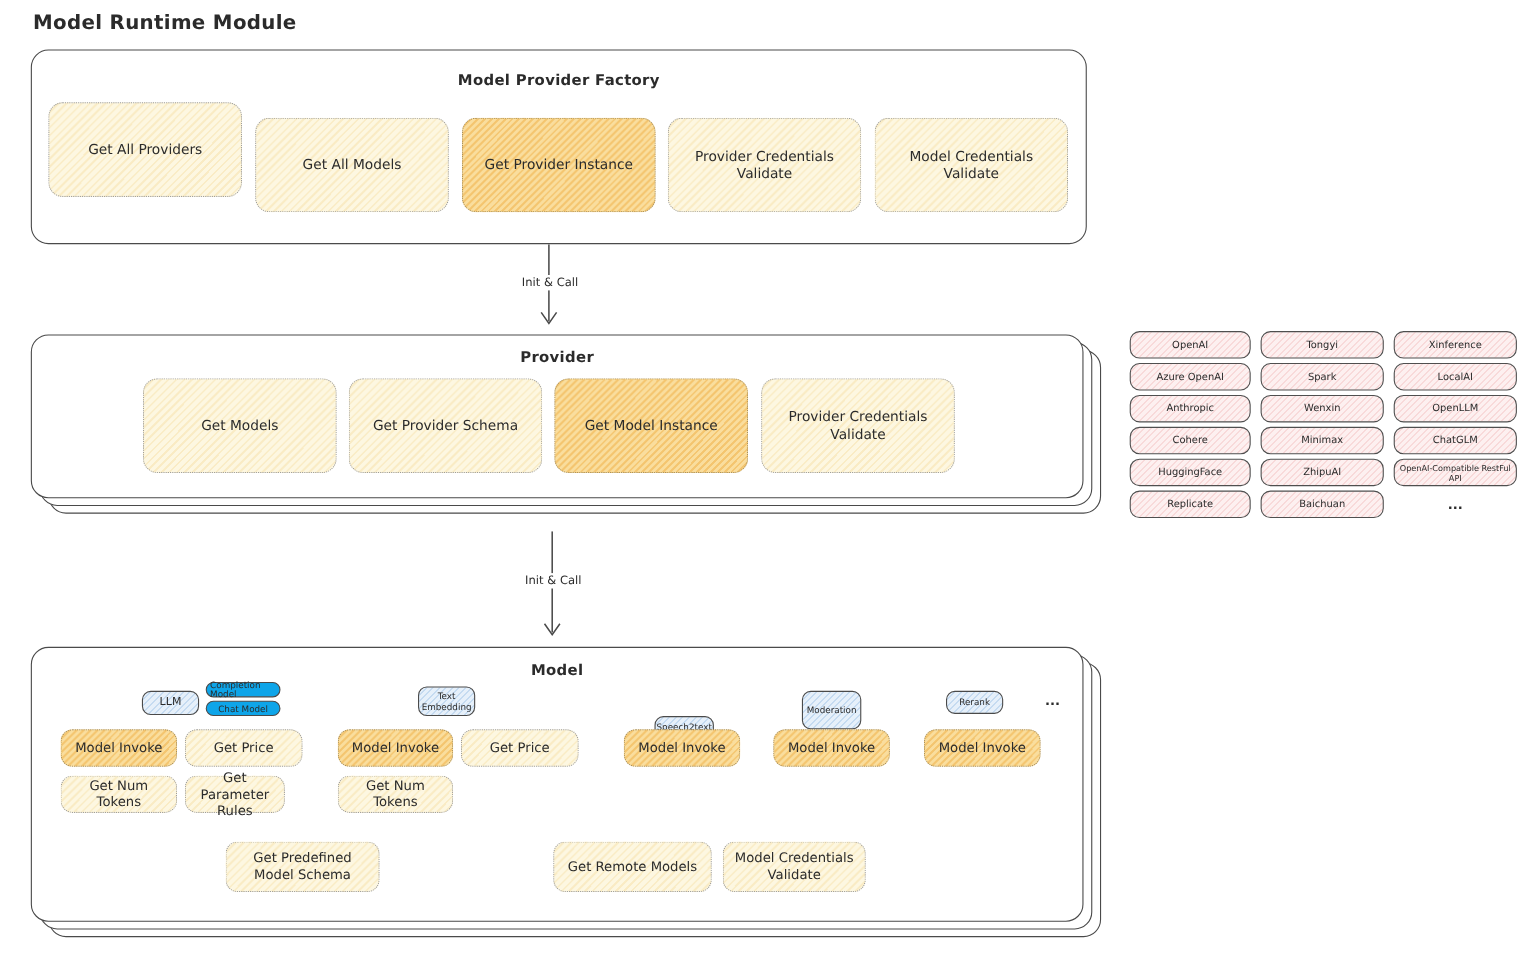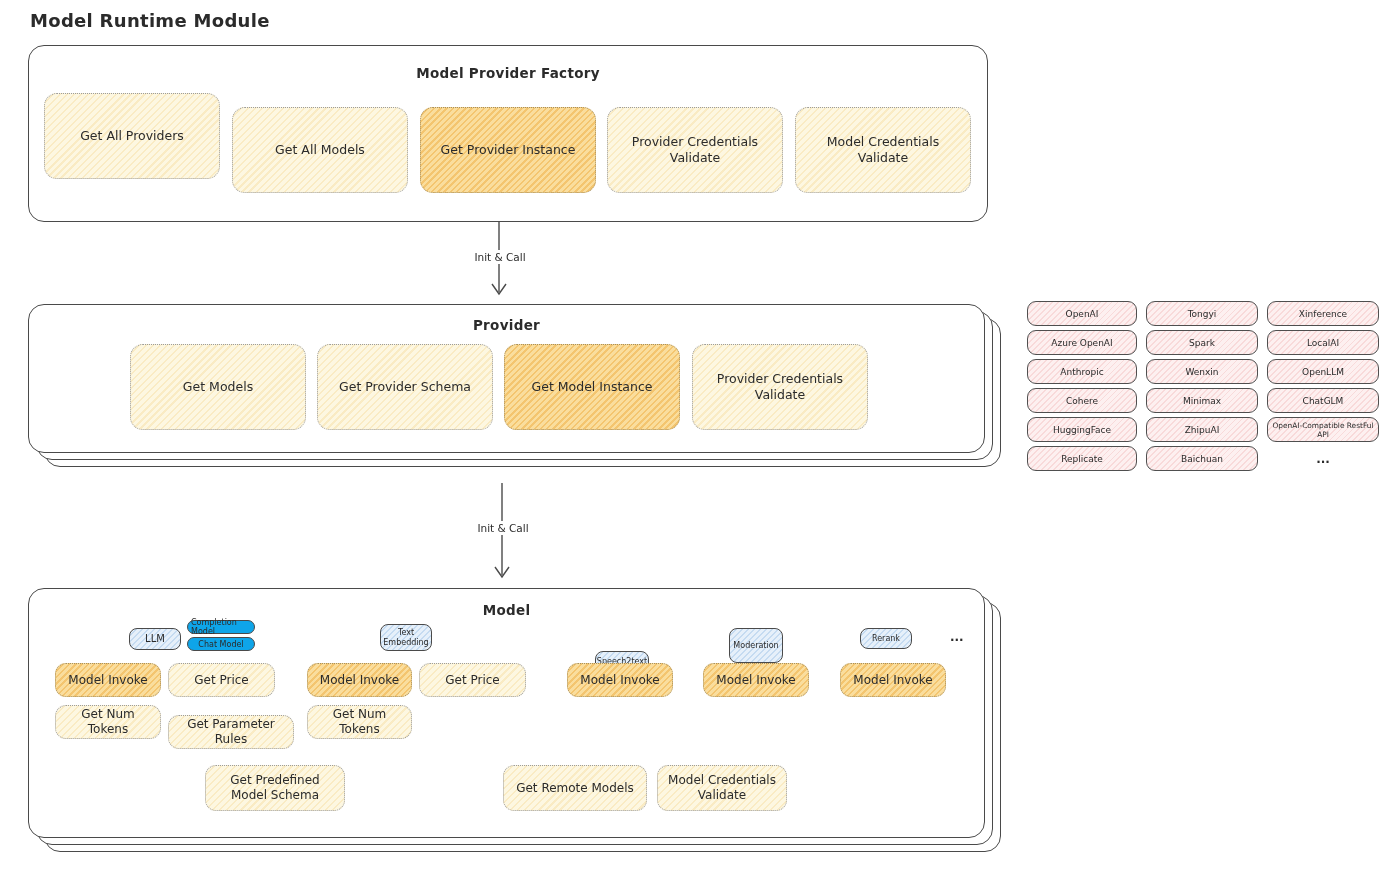--- a/index.html
+++ b/index.html
@@ -142,21 +142,21 @@
 
     <div class="sketch-btn hl" style="left:27px;  top:75px; width:106px; height:34px;">Model Invoke</div>
     <div class="sketch-btn" style="left:140px; top:75px; width:107px; height:34px;">Get Price</div>
     <div class="sketch-btn hl" style="left:279px; top:75px; width:105px; height:34px;">Model Invoke</div>
     <div class="sketch-btn" style="left:391px; top:75px; width:107px; height:34px;">Get Price</div>
     <div class="sketch-btn hl" style="left:539px; top:75px; width:106px; height:34px;">Model Invoke</div>
     <div class="sketch-btn hl" style="left:675px; top:75px; width:106px; height:34px;">Model Invoke</div>
     <div class="sketch-btn hl" style="left:812px; top:75px; width:106px; height:34px;">Model Invoke</div>
 
     <div class="sketch-btn" style="left:27px;  top:117px; width:106px; height:34px;">Get Num Tokens</div>
-    <div class="sketch-btn" style="left:140px; top:127px; width:126px; height:34px;">Get Parameter Rules</div>
+    <div class="sketch-btn" style="left:140px; top:117px; width:91px; height:34px;">Get Parameter Rules</div>
     <div class="sketch-btn" style="left:279px; top:117px; width:105px; height:34px;">Get Num Tokens</div>
 
     <div class="sketch-btn" style="left:177px; top:177px; width:140px; height:46px;">Get Predefined Model Schema</div>
     <div class="sketch-btn" style="left:475px; top:177px; width:144px; height:46px;">Get Remote Models</div>
     <div class="sketch-btn" style="left:629px; top:177px; width:130px; height:46px;">Model Credentials Validate</div>
   </div>
 
 </div>
 
 </body></html>

